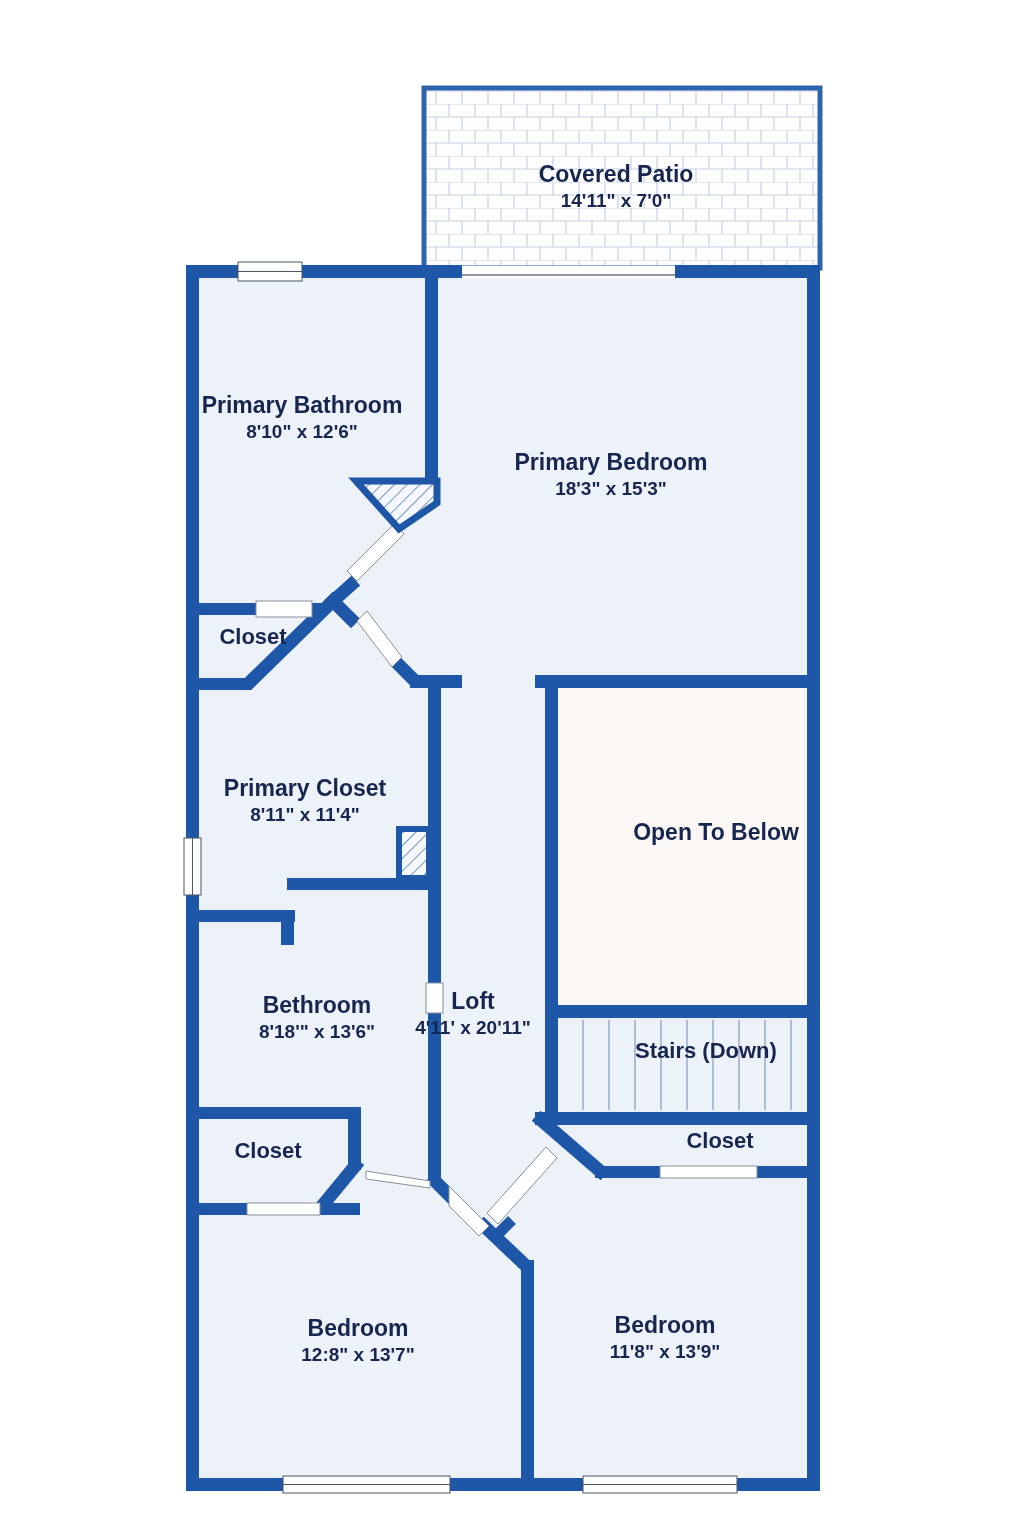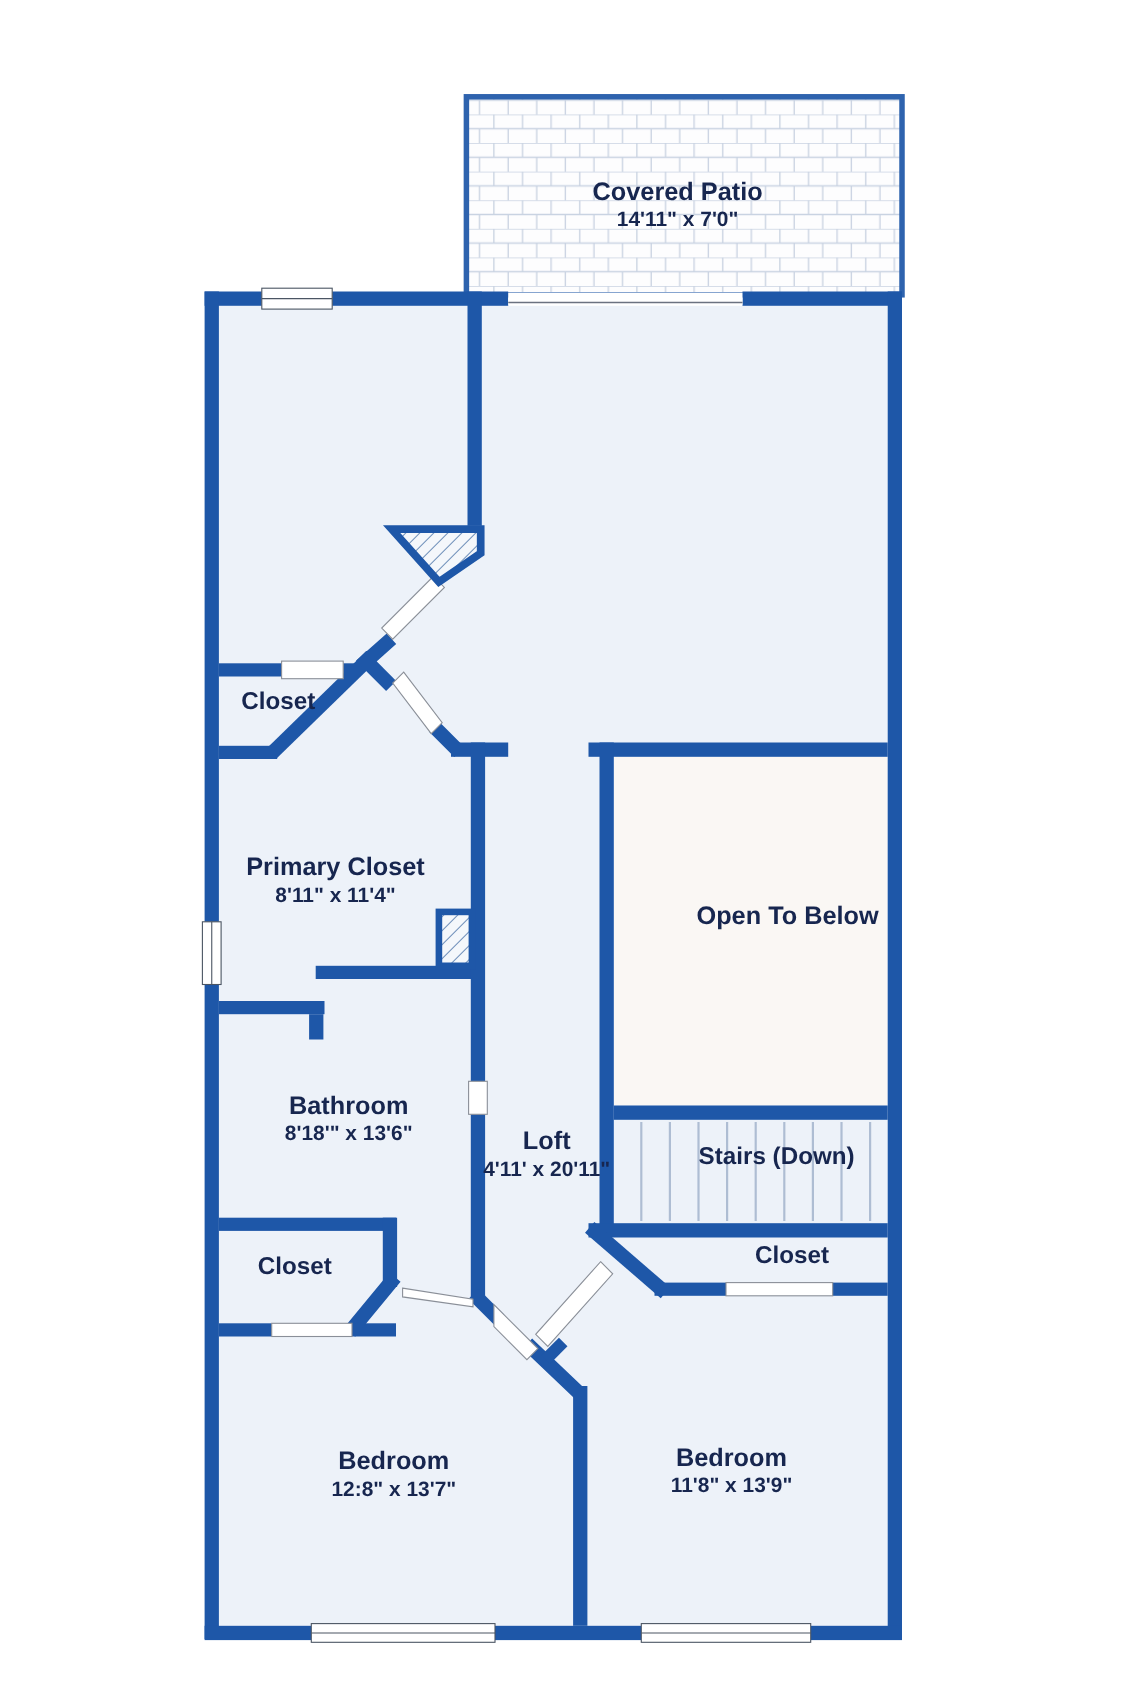--- a/index.html
+++ b/index.html
@@ -183,41 +183,49 @@
 
     <rect x="399" y="829" width="30" height="49" fill="url(#hatch)" stroke="#1e57a8" stroke-width="6"></rect>
   </g>
 </svg>
 
 <div class="room-label" style="left:616px;top:186px;">
   <span class="nm">Covered Patio</span>
   <span class="dims">14'11" x 7'0"</span>
 </div>
 
-
+<div class="room-label" style="left:302px;top:417px;">
+  <span class="nm">Primary Bathroom</span>
+  <span class="dims">8'10" x 12'6"</span>
+</div>
+
+<div class="room-label" style="left:611px;top:474px;">
+  <span class="nm">Primary Bedroom</span>
+  <span class="dims">18'3" x 15'3"</span>
+</div>
 
 <div class="room-label small" style="left:238px;top:637px;">
   <span class="nm">Closet</span>
 </div>
 
 <div class="room-label" style="left:305px;top:772px;margin-top:28px;">
   <span class="nm">Primary Closet</span>
   <span class="dims">8'11" x 11'4"</span>
 </div>
 
 <div class="room-label" style="left:680px;top:832px;margin-left:36px;">
   <span class="nm">Open To Below</span>
 </div>
 
 <div class="room-label" style="left:317px;top:1017px;">
-  <span class="nm">Bathroom</span>
+  <span class="nm">Bethroom</span>
   <span class="dims">8'18'" x 13'6"</span>
 </div>
 
-<div class="room-label" style="left:497px;top:1013px;margin-top:36px;">
+<div class="room-label" style="left:473px;top:1013px;">
   <span class="nm">Loft</span>
   <span class="dims">4'11' x 20'11"</span>
 </div>
 
 <div class="room-label small" style="left:691px;top:1051px;">
   <span class="nm">Stairs (Down)</span>
 </div>
 
 <div class="room-label small" style="left:705px;top:1141px;">
   <span class="nm">Closet</span>

